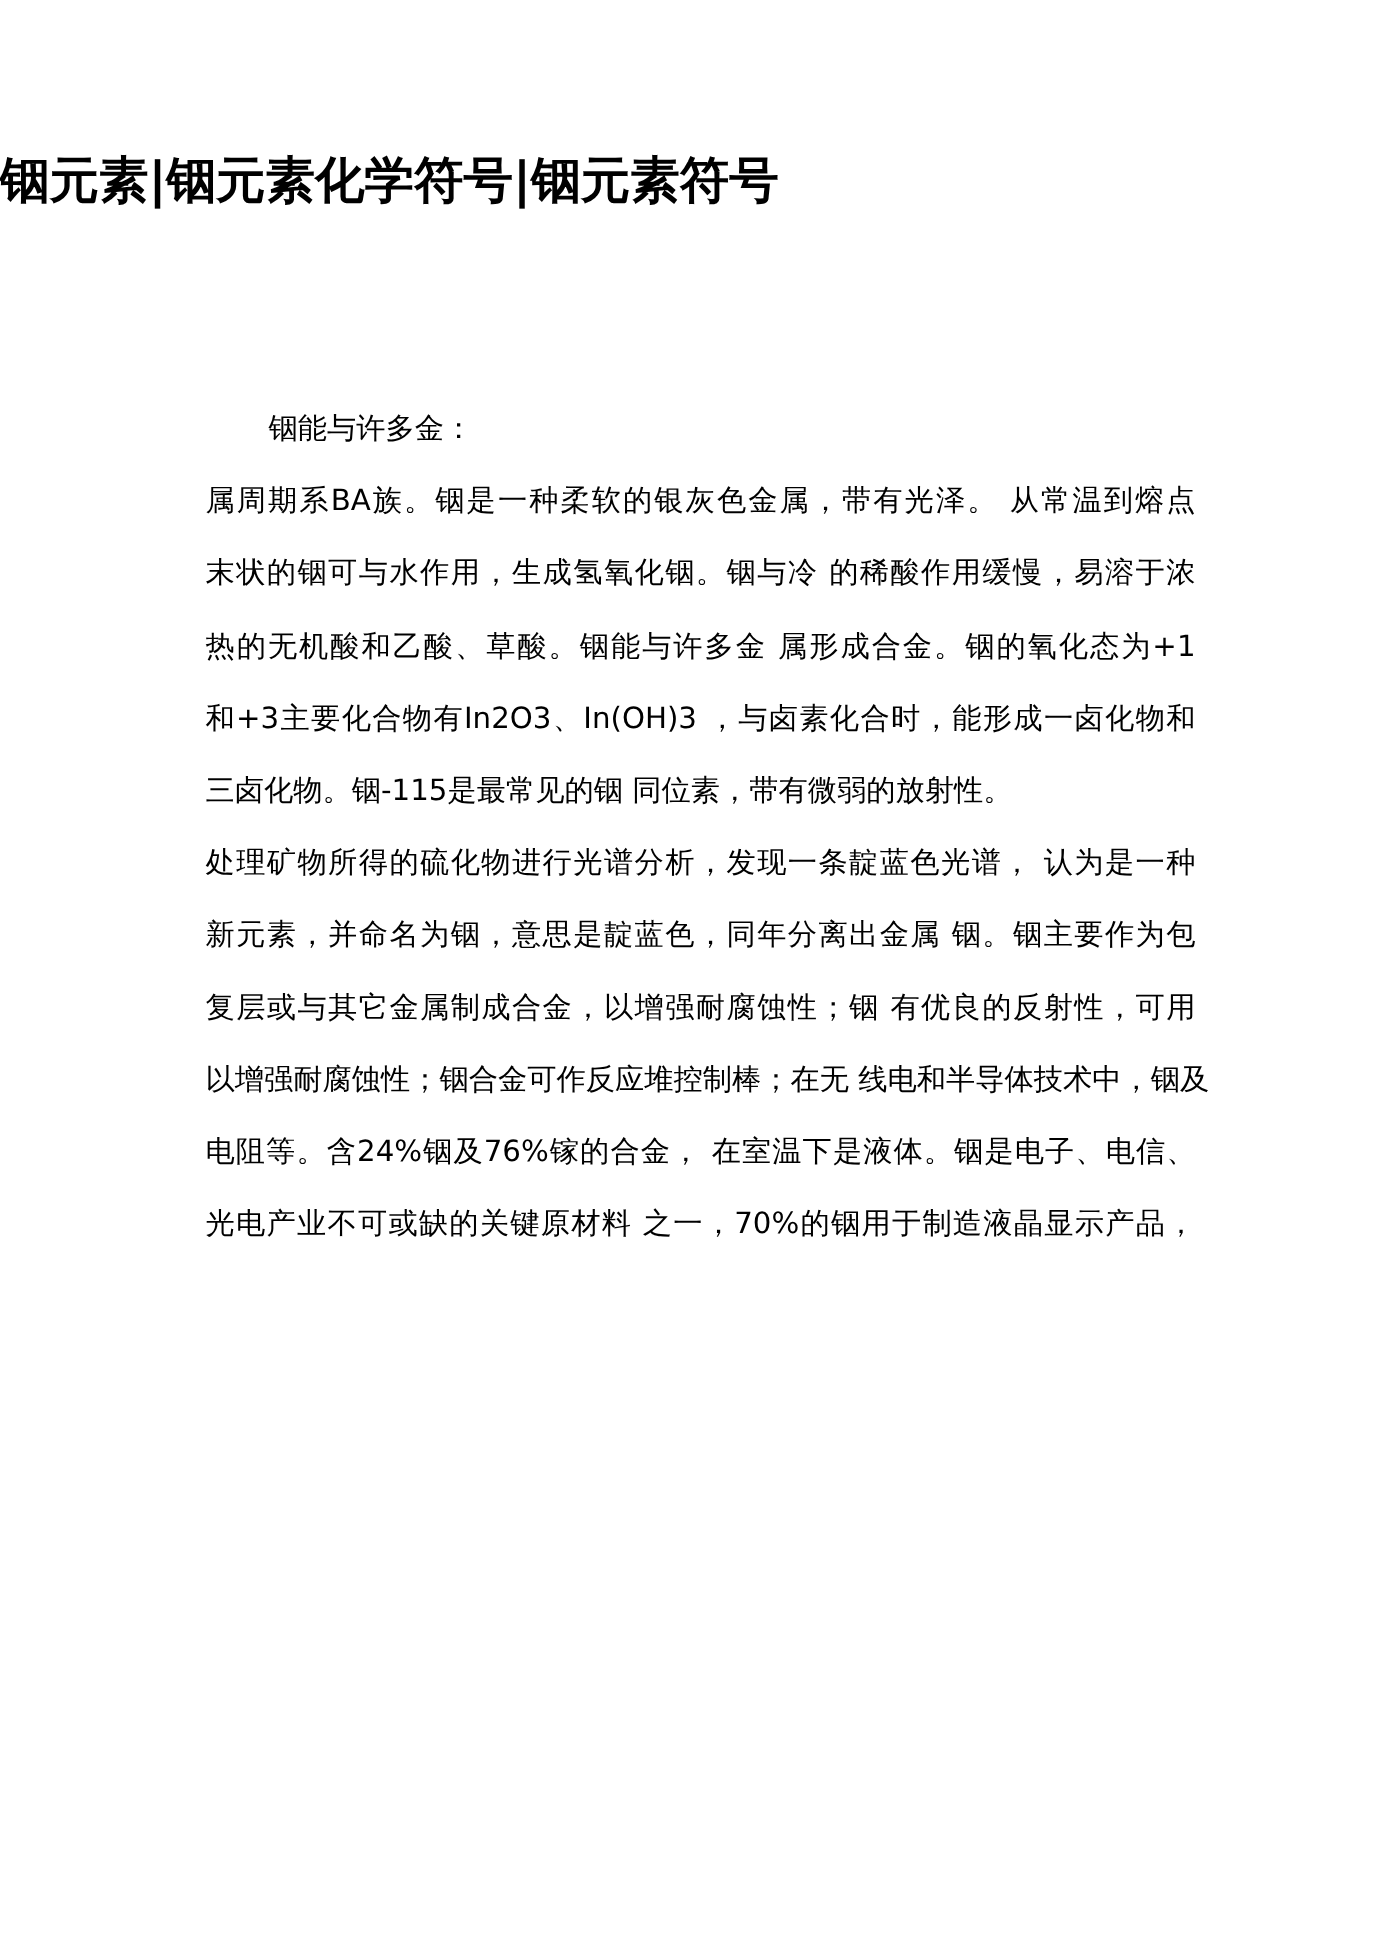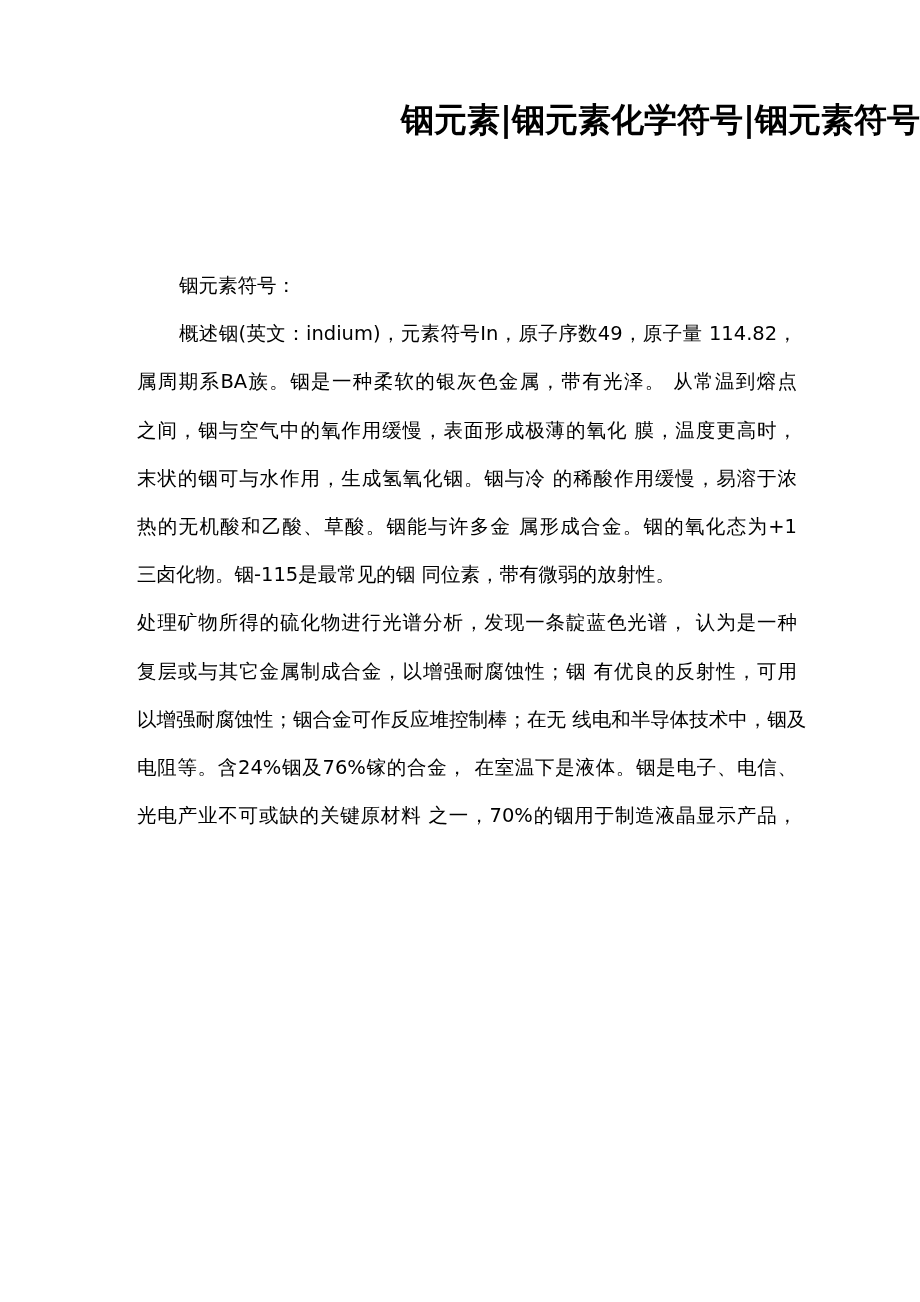--- a/index.html
+++ b/index.html
@@ -20,21 +20,21 @@
       left: 0; top: 0;
       width: 920px;
       height: 1302px;
       background: #ffffff;
     }
     .title {
       position: absolute;
       left: 0;
       top: 96px;
       width: 920px;
-      text-align: right;
+      text-align: left;
       font-size: 33px;
       font-weight: bold;
       line-height: 48px;
       letter-spacing: 0px;
       white-space: nowrap;
     }
     .body-text {
       position: absolute;
       left: 137px;
       top: 262px;
@@ -55,32 +55,32 @@
       text-align-last: left;
     }
   </style>
 </head>
 <body>
 
 <div class="page">
   <div class="title">铟元素|铟元素化学符号|铟元素符号</div>
 
   <div class="body-text">
-    <div class="line indent last">铟元素符号：</div>
+    <div class="line indent last">铟能与许多金：</div>
 
     <div>
-      <div class="line indent">概述铟(英文：indium)，元素符号In，原子序数49，原子量 114.82，</div>
       <div class="line">属周期系BA族。铟是一种柔软的银灰色金属，带有光泽。 从常温到熔点</div>
-      <div class="line">之间，铟与空气中的氧作用缓慢，表面形成极薄的氧化 膜，温度更高时，</div>
       <div class="line">末状的铟可与水作用，生成氢氧化铟。铟与冷 的稀酸作用缓慢，易溶于浓</div>
       <div class="line">热的无机酸和乙酸、草酸。铟能与许多金  属形成合金。铟的氧化态为+1</div>
+      <div class="line">和+3主要化合物有In2O3、In(OH)3 ，与卤素化合时，能形成一卤化物和</div>
       <div class="line last">三卤化物。铟-115是最常见的铟 同位素，带有微弱的放射性。</div>
     </div>
 
     <div>
       <div class="line">处理矿物所得的硫化物进行光谱分析，发现一条靛蓝色光谱，  认为是一种</div>
+      <div class="line">新元素，并命名为铟，意思是靛蓝色，同年分离出金属 铟。铟主要作为包</div>
       <div class="line">复层或与其它金属制成合金，以增强耐腐蚀性；铟 有优良的反射性，可用</div>
       <div class="line">以增强耐腐蚀性；铟合金可作反应堆控制棒；在无 线电和半导体技术中，铟及</div>
       <div class="line">电阻等。含24%铟及76%镓的合金，  在室温下是液体。铟是电子、电信、</div>
       <div class="line">光电产业不可或缺的关键原材料 之一，70%的铟用于制造液晶显示产品，</div>
     </div>
   </div>
 </div>
 
 </body></html>

